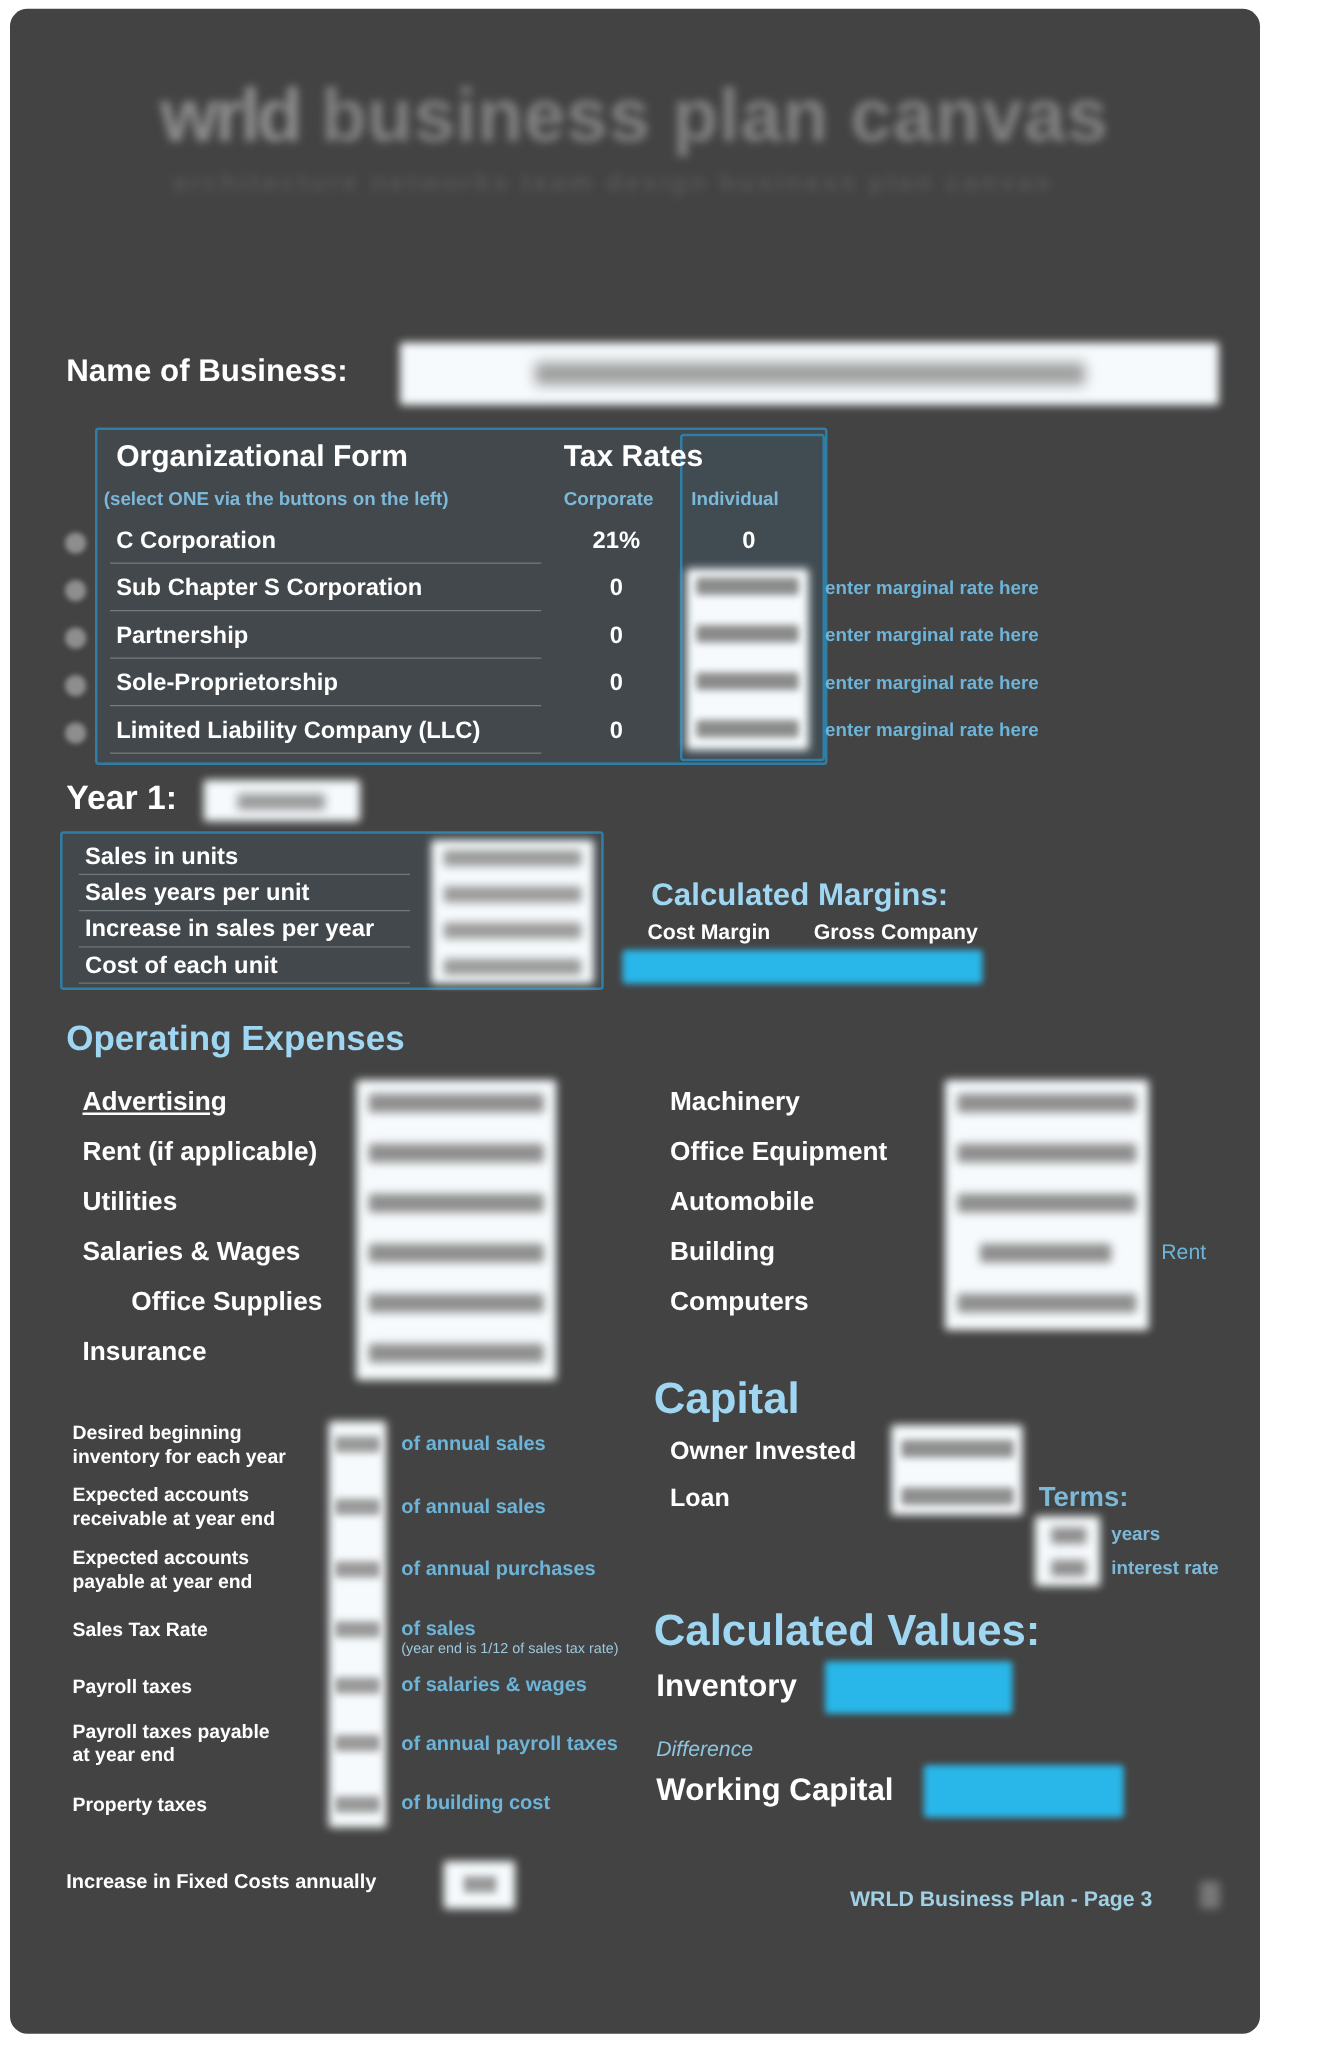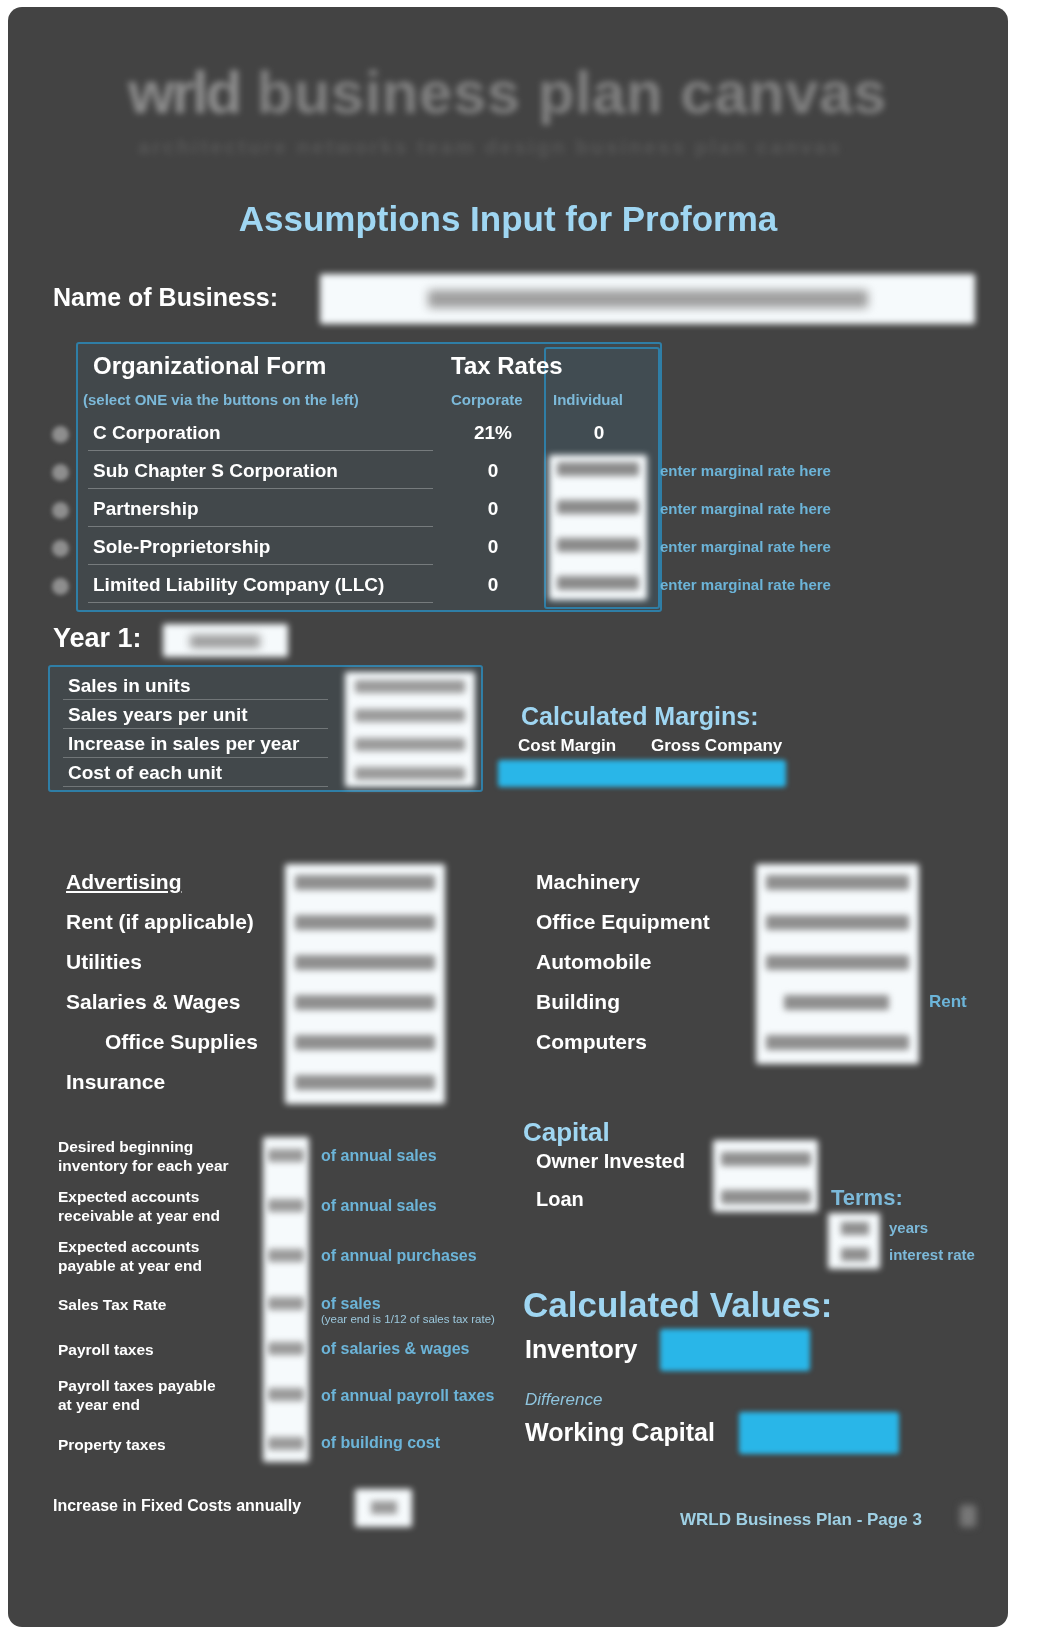--- a/index.html
+++ b/index.html
@@ -128,35 +128,35 @@
   #oe-title { left: 45px; top: 808px; font-size: 28px; }
   .oe-lab { position: absolute; left: 58px; font-size: 21px; color:#fff; font-weight: bold; white-space: nowrap; }
   #oe-fields { left: 277px; top: 857px; width: 160px; height: 240px; }
   .oe-cell { position: absolute; left: 10px; width: 140px; height: 15px; background:#8f8f8f; filter: blur(3.2px); border-radius:2px;}
 
   
   #eq-title { left: 515px; top: 808px; font-size: 28px; }
   .eq-lab { position: absolute; left: 528px; font-size: 21px; color:#fff; font-weight: bold; white-space: nowrap; }
   #eq-fields { left: 748px; top: 857px; width: 163px; height: 200px; }
   .eq-cell { position: absolute; left: 10px; width: 143px; height: 15px; background:#8f8f8f; filter: blur(3.2px); border-radius:2px;}
-  #eq-rent-note { left: 921px; top: 985px; font-size: 17px; color:#6cb4d8; font-weight:bold; }
+  #eq-rent-note { left: 921px; top: 985px; font-size: 17px; color:#6cb4d8; font-weight:normal; }
 
   
   .pc-lab  { position: absolute; left: 50px; font-size: 15.5px; color:#fff; font-weight: bold; line-height: 19px; white-space: pre-line;}
   .pc-note { position: absolute; left: 313px; font-size: 16px; color:#6cb4d8; font-weight: bold; white-space: nowrap; }
   .pc-sub  { position: absolute; left: 313px; font-size: 11.5px; color:#9cc8dd; font-weight: normal; white-space: nowrap; }
   #pc-fields { left: 255px; top: 1130px; width: 46px; height: 325px; }
   .pc-cell { position: absolute; left: 5px; width: 36px; height: 13px; background:#9a9a9a; filter: blur(3px); border-radius:2px;}
 
   #ifc-lab  { left: 45px; top: 1490px; font-size: 16px; }
   #ifc-fld  { left: 347px; top: 1482px; width: 57px; height: 38px; }
   #ifc-val  { left: 363px; top: 1494px; width: 26px; height: 13px; background:#9a9a9a; filter: blur(3px); }
 
   
-  #cap-title { left: 515px; top: 1092px; font-size: 26px; margin-top: 18px; }
+  #cap-title { left: 515px; top: 1092px; font-size: 35px; }
   .cap-lab { position: absolute; left: 528px; font-size: 20px; color:#fff; font-weight: bold; white-space: nowrap; }
   #cap-fields { left: 705px; top: 1133px; width: 105px; height: 72px; }
   .cap-cell { position: absolute; left: 8px; width: 90px; height: 14px; background:#8f8f8f; filter: blur(3px); border-radius:2px; }
   #terms-lab { left: 823px; top: 1178px; font-size: 22px; }
   #terms-fld { left: 820px; top: 1206px; width: 52px; height: 56px; }
   #terms-v1  { left: 833px; top: 1215px; width: 28px; height: 13px; background:#8e8e8e; filter: blur(3.2px); }
   #terms-v2  { left: 833px; top: 1241px; width: 28px; height: 13px; background:#8e8e8e; filter: blur(3.2px); }
   #terms-years { left: 881px; top: 1212px; font-size: 15px; }
   #terms-int   { left: 881px; top: 1239px; font-size: 15px; }
 
@@ -179,21 +179,20 @@
   <div class="sheet">
 
     <div class="logo-band">
       <div class="logo-main">
         <span class="logo-mark">wrld</span>
         <span>business plan canvas</span>
       </div>
       <div class="logo-sub">architecture  networks  team  design  business  plan  canvas</div>
     </div>
 
-    <div class="page-title">Assumptions Input for Proforma</div>
 
     <div class="abs lbl-w" id="name-label">Name of Business:</div>
     <div class="fld" id="name-field"></div>
     <div class="abs" id="name-field-val"></div>
 
     <div class="grp-box" id="orgbox"></div>
     <div class="grp-box" id="indv-col-border"></div>
 
     <div class="abs lbl-w" id="org-h1">Organizational Form</div>
     <div class="abs lbl-w" id="org-h2">Tax Rates</div>
@@ -256,20 +255,21 @@
     <div class="abs sf-cell" style="left:347px; top:673px;"></div>
     <div class="abs sf-cell" style="left:347px; top:702px;"></div>
     <div class="abs sf-cell" style="left:347px; top:731px;"></div>
     <div class="abs sf-cell" style="left:347px; top:760px;"></div>
 
     <div class="abs lbl-b" id="cm-title" style="color:#9fd6f2;">Calculated Margins:</div>
     <div class="abs lbl-w" id="cm-cost">Cost Margin</div>
     <div class="abs lbl-w" id="cm-gross">Gross Company</div>
     <div class="hl-box" id="cm-bar"></div>
 
+    <div class="abs" id="oe-title" style="color:#9fd6f2; font-weight:bold;">Operating Expenses</div>
     <div class="oe-lab" style="top:863px;text-decoration:underline;">Advertising</div>
     <div class="oe-lab" style="top:903px;">Rent (if applicable)</div>
     <div class="oe-lab" style="top:943px;">Utilities</div>
     <div class="oe-lab" style="top:983px;">Salaries &amp; Wages</div>
     <div class="oe-lab" style="top:1023px;margin-left:39px;">Office Supplies</div>
     <div class="oe-lab" style="top:1063px;">Insurance</div>
 
     <div class="fld" id="oe-fields"></div>
     <div class="abs oe-cell" style="left:287px; top:868px;"></div>
     <div class="abs oe-cell" style="left:287px; top:908px;"></div>

